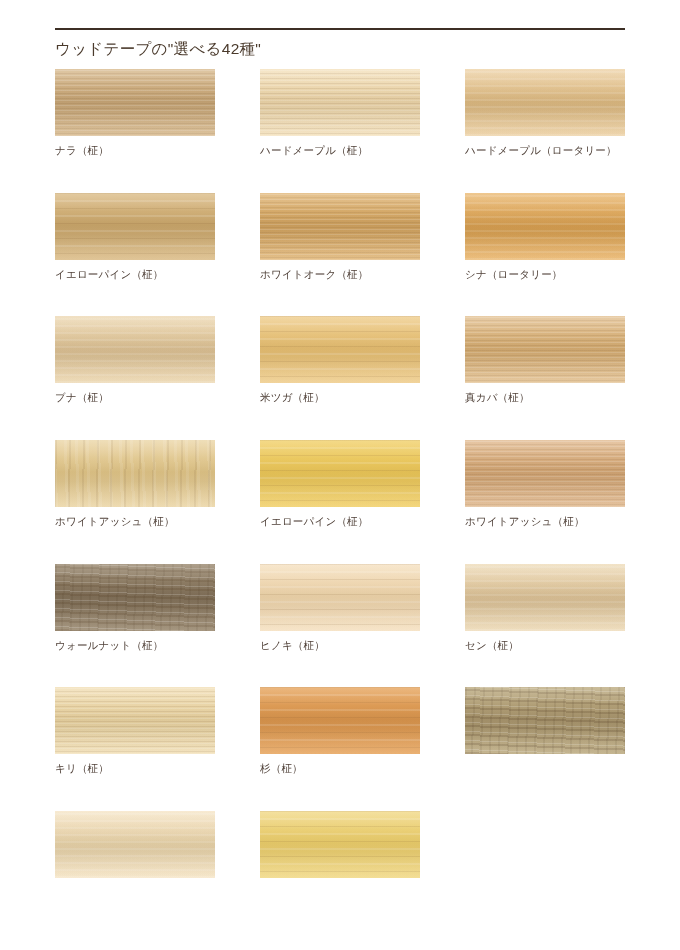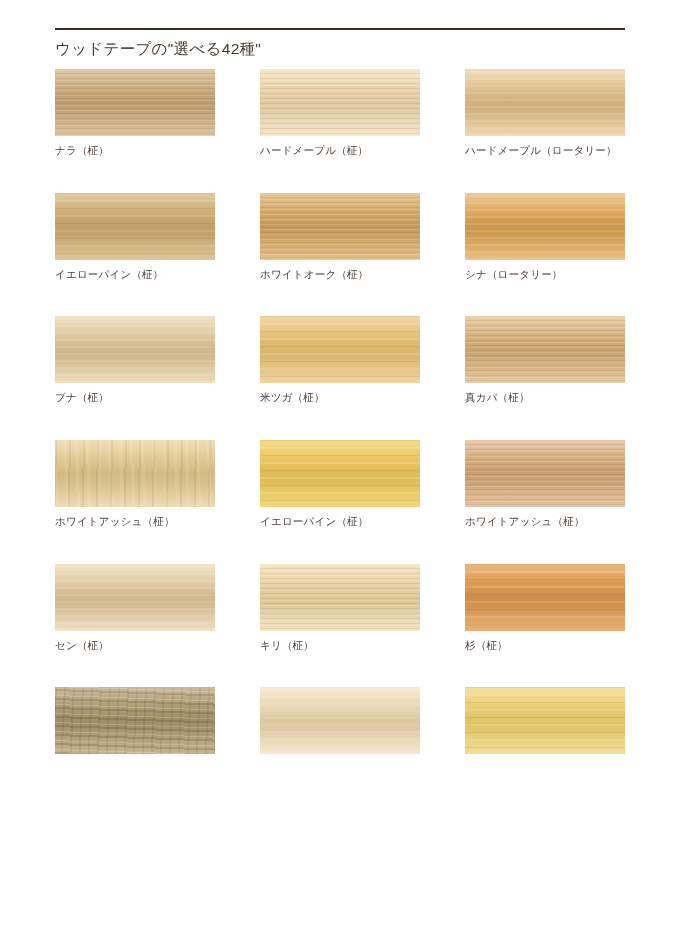--- a/index.html
+++ b/index.html
@@ -240,20 +240,34 @@
         <div class="caption">イエローパイン（柾）</div>
       </div>
       <div class="cell">
         <div class="swatch" style="background: linear-gradient(rgb(226, 188, 147) 0%, rgb(206, 162, 114) 48%, rgb(226, 188, 147) 100%);">
           <div class="grain fine"></div>
           <div class="grain sheen"></div>
         </div>
         <div class="caption">ホワイトアッシュ（柾）</div>
       </div>
       <div class="cell">
+        <div class="swatch" style="background: linear-gradient(rgb(156, 139, 114) 0%, rgb(127, 110, 87) 48%, rgb(156, 139, 114) 100%);">
+          <div class="grain rough"></div>
+          <div class="grain sheen"></div>
+        </div>
+        <div class="caption">ウォールナット（柾）</div>
+      </div>
+      <div class="cell">
+        <div class="swatch" style="background: linear-gradient(rgb(246, 226, 195) 0%, rgb(233, 207, 166) 48%, rgb(246, 226, 195) 100%);">
+          <div class="grain bands"></div>
+          <div class="grain sheen"></div>
+        </div>
+        <div class="caption">ヒノキ（柾）</div>
+      </div>
+      <div class="cell">
         <div class="swatch" style="background: linear-gradient(rgb(237, 217, 180) 0%, rgb(220, 193, 149) 48%, rgb(237, 217, 180) 100%);">
           <div class="grain soft"></div>
           <div class="grain sheen"></div>
         </div>
         <div class="caption">セン（柾）</div>
       </div>
       <div class="cell">
         <div class="swatch" style="background: linear-gradient(rgb(242, 224, 184) 0%, rgb(227, 205, 156) 48%, rgb(242, 224, 184) 100%);">
           <div class="grain fine"></div>
           <div class="grain sheen"></div>

